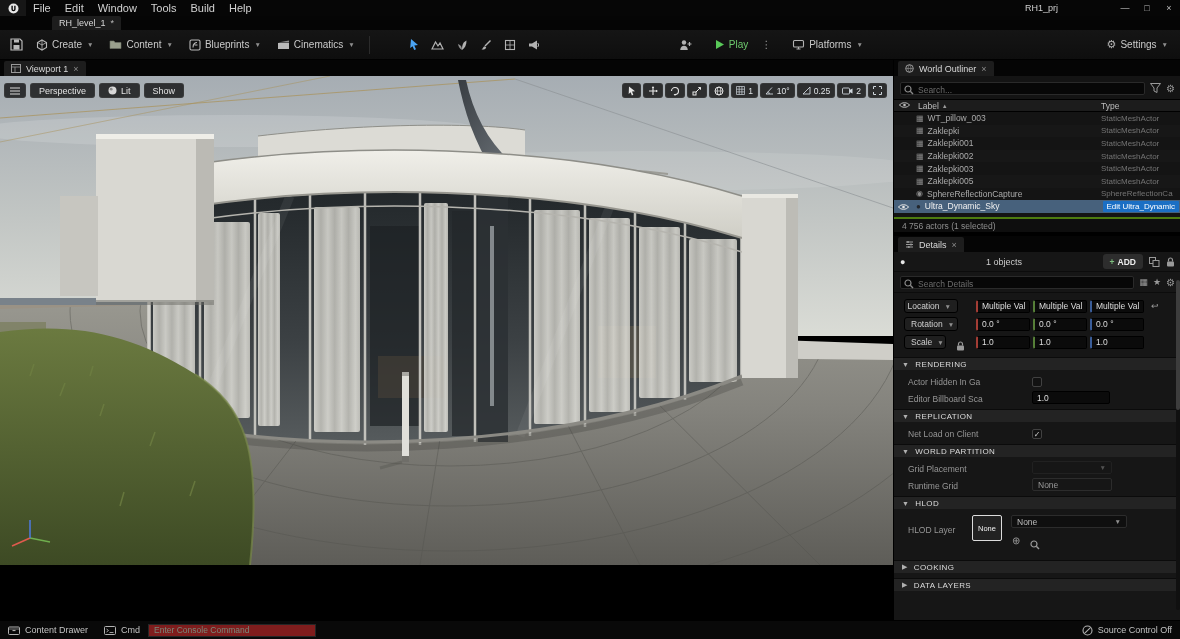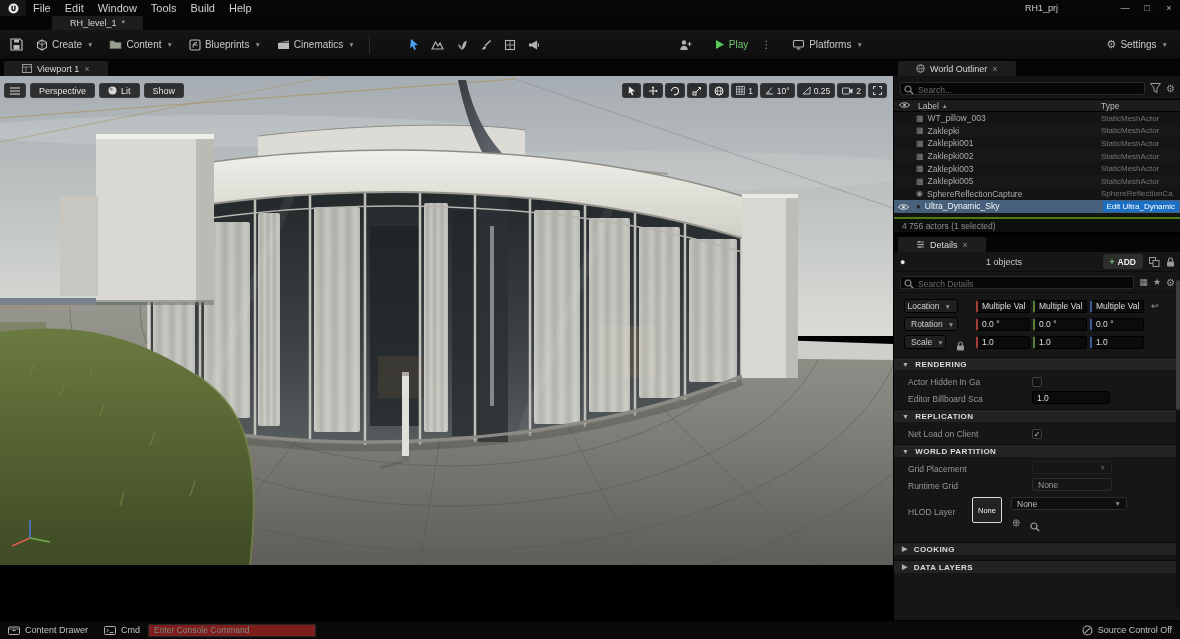--- a/index.html
+++ b/index.html
@@ -13,34 +13,34 @@
   
   .tbtn{display:flex;align-items:center;gap:4px;height:24px;padding:0 8px;font-size:10px;color:#cacaca;border-radius:3px}
   .caret{font-size:6.5px;color:#8f8f8f;margin-left:1px}
   .toolico{width:24px;height:24px;display:flex;align-items:center;justify-content:center;border-radius:3px}
   .vsep{width:1px;height:18px;background:#2b2b2b;margin:0 6px}
   
   .vpill{background:rgba(12,12,12,.78);border:1px solid rgba(80,80,80,.35);border-radius:3px;height:15px;display:flex;align-items:center;gap:4px;padding:0 8px;font-size:9px;color:#e2e2e2}
   .seg{background:rgba(14,14,14,.8);border:1px solid rgba(80,80,80,.3);border-radius:3px;height:15px;display:flex;align-items:center;gap:3px;padding:0 4px;font-size:8.5px;color:#dfe3e6}
   
   .tabstrip{background:#050505;height:16px;display:flex;align-items:flex-end}
-  .tab{background:#1d1d1d;height:15px;display:flex;align-items:center;gap:5px;padding:0 18px;font-size:9px;color:#d8d8d8;border-radius:2px 2px 0 0}
+  .tab{background:#1d1d1d;height:15px;display:flex;align-items:center;gap:5px;padding:0 7px;font-size:9px;color:#d8d8d8;border-radius:2px 2px 0 0}
   .tab .x{color:#8a8a8a;font-size:9px}
   
   .srchwrap{position:relative}
   .srch{background:#070707;border:1px solid #2a2a2a;border-radius:2px;height:13px;width:100%;color:#bbb;font-size:8.5px;padding:4px 4px 0 17px;font-family:"Liberation Sans",sans-serif;outline:none}
   .srch::placeholder{color:#6d6d6d}
   .magwrap{position:absolute;left:4px;top:2px}
   .outrow{height:12.6px;display:flex;align-items:center;font-size:8.5px;color:#ababab;padding-left:22px;position:relative;white-space:nowrap}
   .outrow .typ{position:absolute;left:207px;color:#747474;font-size:8px}
   .mesh-ic{color:#8b8b8b;font-size:8px;margin-right:4px}
   .selrow{background:#47617c;color:#f0f0f0}
   .chip{position:absolute;right:2px;top:1px;background:#1b6fc4;color:#fff;font-size:8px;padding:0 4px;height:10.5px;display:flex;align-items:center;border-radius:1px}
   
-  .sechdr{height:13px;background:#232323;display:flex;align-items:center;font-size:8px;font-weight:bold;letter-spacing:.4px;color:#dcdcdc;padding-left:8px;gap:6px;border-top:1px solid #0b0b0b}
+  .sechdr{height:13px;background:#232323;display:flex;align-items:center;font-size:8px;font-weight:normal;letter-spacing:.4px;color:#dcdcdc;padding-left:8px;gap:6px;border-top:1px solid #0b0b0b}
   .chev{font-size:7px;color:#b0b0b0}
   .fldrow{display:flex;align-items:flex-end;font-size:8.5px;color:#969696;height:17px}
   .fldlbl{padding-left:14px;width:138px;white-space:nowrap;overflow:hidden}
   .numbox{height:13px;background:#0b0b0b;border:1px solid #000;border-radius:2px;color:#dedede;font-size:8.5px;display:flex;align-items:center;padding-left:4px}
   .chk{width:10px;height:10px;background:#121212;border:1px solid #414141;border-radius:2px;display:flex;align-items:center;justify-content:center;font-size:8px;color:#cfcfcf}
   .dd{height:13px;background:#161616;border:1px solid #2c2c2c;border-radius:2px;font-size:8.5px;color:#999;display:flex;align-items:center;justify-content:space-between;padding:0 5px}
   .tchip{height:14px;background:#1f1f1f;border:1px solid #000;border-radius:3px;font-size:8.5px;color:#cfcfcf;display:flex;align-items:center;gap:4px;padding:0 6px}
   
   .sbbtn{display:flex;align-items:center;gap:5px;height:19px;padding:0 8px;font-size:9px;color:#c2c2c2}
   .cin{background:#7f1d1d;border:1px solid #262626;height:13px;width:168px;font-size:8.5px;color:#8a9a8a;padding:0 5px;font-family:"Liberation Sans",sans-serif;outline:none}
@@ -648,20 +648,24 @@
             <span class="caret">▼</span>
           </div>
       </div>
       <div class="fldrow">
         <span class="fldlbl">Runtime Grid</span>
         <div class="dd" style="width:80px">
             <span>None</span>
           </div>
       </div>
 
+      <div class="sechdr" style="margin-top:5px">
+          <span class="chev">▼</span>
+          <span>HLOD</span>
+        </div>
       <div style="height:48px;position:relative">
         <span class="fldlbl" style="position:absolute;left:0;top:16px;font-size:8.5px;color:#969696">HLOD Layer</span>
         <div style="position:absolute;left:78px;top:6px;width:30px;height:26px;border:1px solid #dcdcdc;background:#222;border-radius:2px;display:flex;align-items:center;justify-content:center;font-size:7.5px;color:#f0f0f0">None</div>
         <div class="dd" style="position:absolute;left:117px;top:6px;width:116px;background:#0f0f0f">
             <span style="color:#bdbdbd">None</span>
             <span class="caret">▼</span>
           </div>
         <span style="position:absolute;left:118px;top:26px;font-size:10px;color:#9a9a9a">⊕</span>
         <span style="position:absolute;left:136px;top:27px"><svg width="10" height="10" viewBox="0 0 10 10">
               <circle cx="4" cy="4" r="3" fill="none" stroke="#9a9a9a" stroke-width="1.2"></circle>

